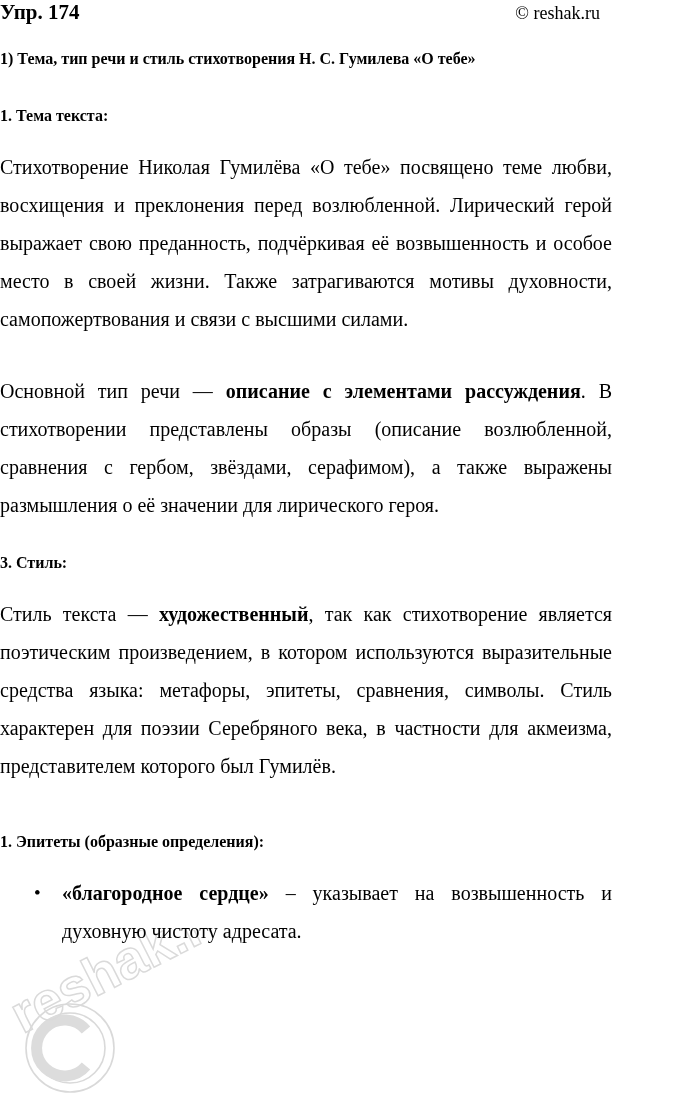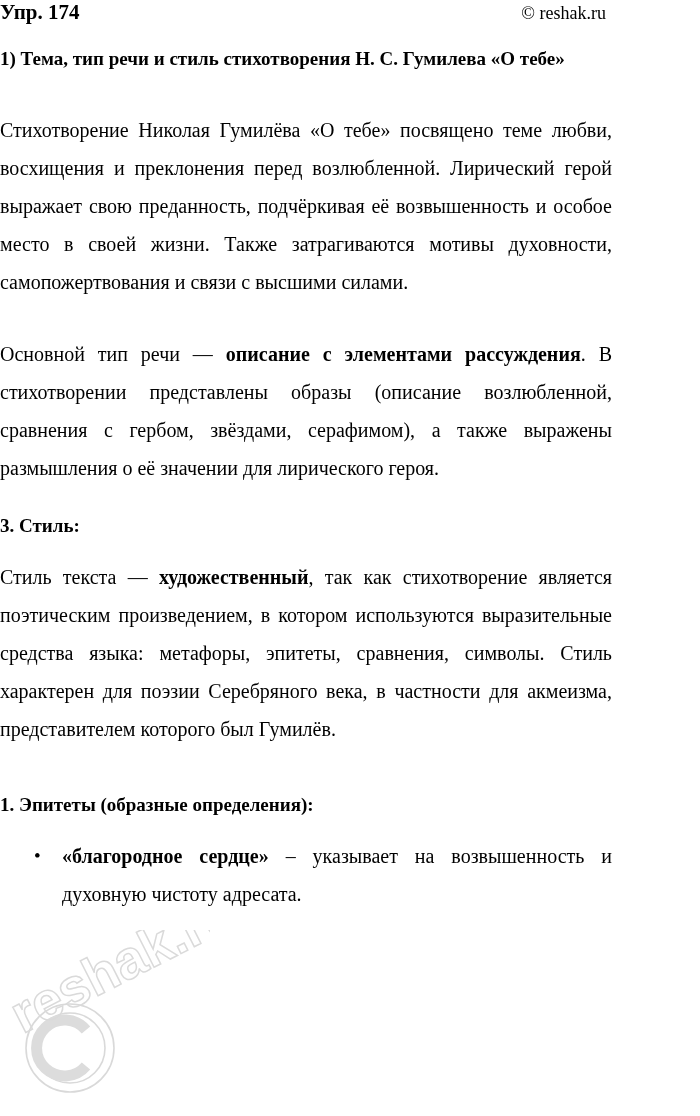--- a/index.html
+++ b/index.html
@@ -36,30 +36,30 @@
     position: absolute;
     left: 0;
     top: 0;
     font-size: 21px;
     font-weight: bold;
     line-height: 24px;
     letter-spacing: 0px;
   }
   .copyright {
     position: absolute;
-    right: 6px;
+    right: 12px;
     top: 1px;
     font-size: 18px;
     line-height: 24px;
     font-weight: normal;
   }
 
   
   .heading {
-    font-size: 19px;
+    font-size: 16px;
     font-weight: bold;
     line-height: 37px;
     text-align: justify;
     text-align-last: left;
     margin: 0;
     padding: 0;
   }
   .heading.wide {
     text-align: justify;
   }
@@ -138,20 +138,21 @@
     <div class="doc-title">Упр. 174</div>
     <div class="copyright">© reshak.ru</div>
   </div>
 
   <div class="gap-sm"></div>
 
   <div class="heading wide">1) Тема, тип речи и стиль стихотворения Н. С. Гумилева «О тебе»</div>
 
   <div class="gap-md"></div>
 
+  <div class="heading">1. Тема текста:</div>
 
   <div class="gap-sm"></div>
 
   <p class="para"><span>Стихотворение Николая Гумилёва «О тебе» посвящено теме любви, восхищения и преклонения перед возлюбленной. Лирический герой выражает свою преданность, подчёркивая её возвышенность и особое место в своей жизни. Также затрагиваются мотивы духовности, самопожертвования и связи с высшими силами.</span></p>
 
   <div class="gap-md"></div>
 
 
   <div class="gap-sm"></div>
 

